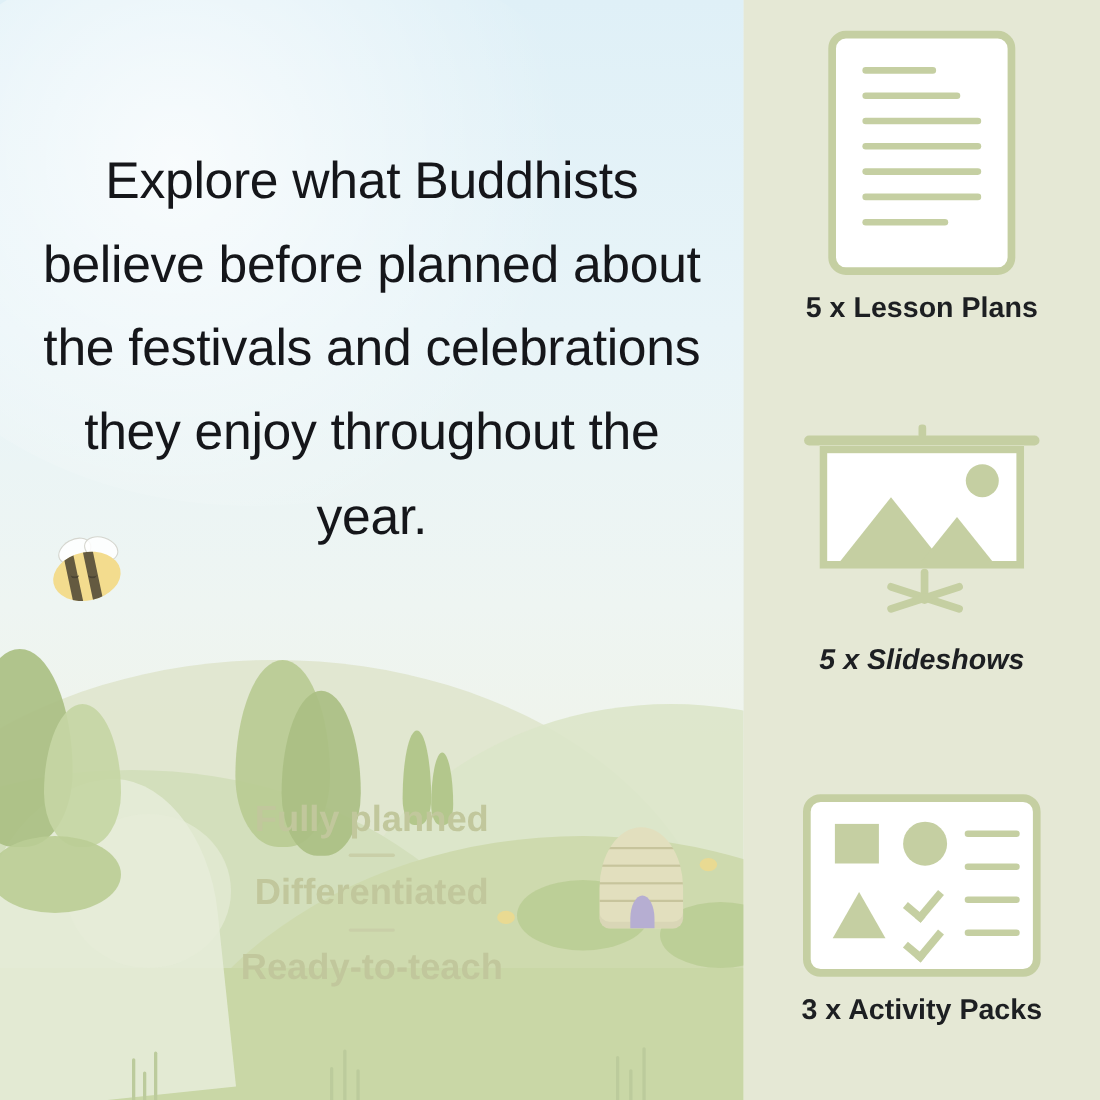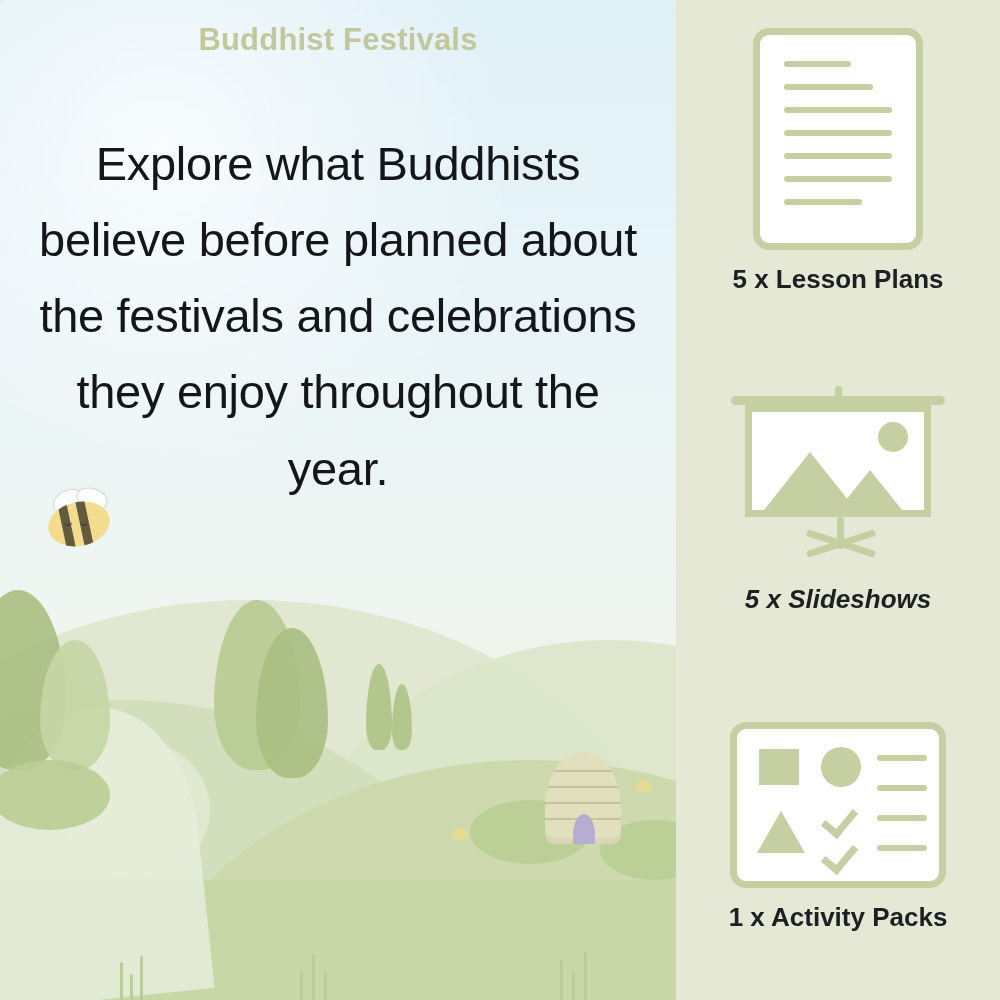--- a/index.html
+++ b/index.html
@@ -510,22 +510,28 @@
     <div class="grass" style="left:130px; height:26px;"></div>
     <div class="grass" style="left:140px; height:44px;"></div>
     <div class="grass" style="left:300px; height:30px;"></div>
     <div class="grass" style="left:312px; height:46px;"></div>
     <div class="grass" style="left:324px; height:28px;"></div>
     <div class="grass" style="left:560px; height:40px;"></div>
     <div class="grass" style="left:572px; height:28px;"></div>
     <div class="grass" style="left:584px; height:48px;"></div>
 
     <div class="left-content">
-      <div class="eyebrow">Buddhist Festivals</div>
       <div class="headline">Explore what Buddhists believe before planned about the festivals and celebrations they enjoy throughout the year.</div>
+      <div class="features">
+        <div class="feature">Fully planned</div>
+        <div class="feature-sep"></div>
+        <div class="feature">Differentiated</div>
+        <div class="feature-sep"></div>
+        <div class="feature">Ready-to-teach</div>
+      </div>
     </div>
   </div>
 
   <div class="right">
 
     <div class="asset asset-1">
       <div class="doc">
         <div class="line" style="width:62%;"></div>
         <div class="line" style="width:82%;"></div>
         <div class="line" style="width:100%;"></div>
@@ -558,17 +564,17 @@
         <div class="sq"></div>
         <div class="circ"></div>
         <div class="tri"></div>
         <div class="check check-1"></div>
         <div class="check check-2"></div>
         <div class="pline" style="top:26px;"></div>
         <div class="pline" style="top:56px;"></div>
         <div class="pline" style="top:86px;"></div>
         <div class="pline" style="top:116px;"></div>
       </div>
-      <div class="asset-label">1 x Activity Packs</div>
+      <div class="asset-label">3 x Activity Packs</div>
     </div>
 
   </div>
 </div>
 
 </body></html>

